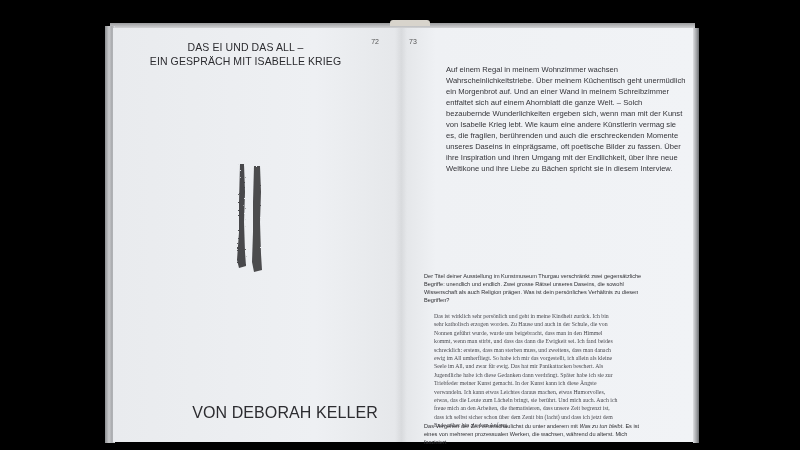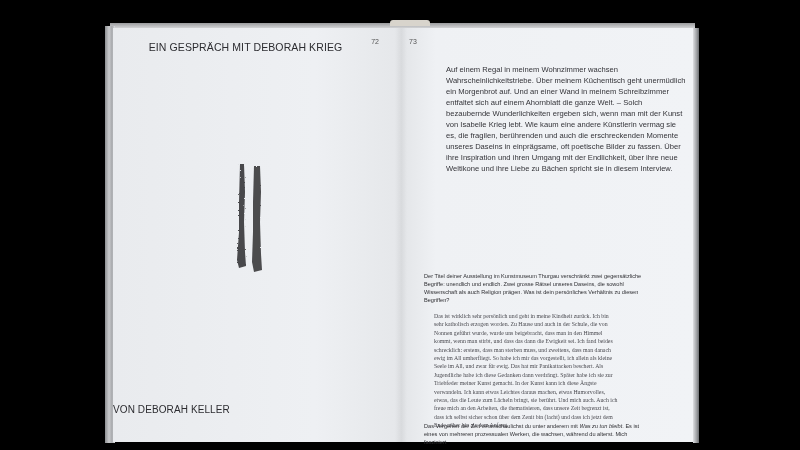--- a/index.html
+++ b/index.html
@@ -92,22 +92,22 @@
       left: 120px;
       top: 134px;
       width: 40px;
       height: 112px;
     }
     .byline {
       position: absolute;
       left: 0;
       top: 376px;
       width: 265px;
-      text-align: left;
-      font-size: 10px;
+      text-align: right;
+      font-size: 16px;
       color: #2c2c30;
       letter-spacing: 0.1px;
     }
     .intro {
       position: absolute;
       left: 45px;
       top: 24px;
       width: 240px;
       font-size: 7.6px;
       line-height: 11px;
@@ -143,21 +143,22 @@
 <div class="stage">
   <div class="book">
     <div class="cover-top"></div>
     <div class="spine-top"></div>
     <div class="cover-left"></div>
     <div class="cover-right"></div>
 
     <div class="page page-left">
       <div class="page-number pn-left">72</div>
       <div class="title-block">
-        <div>EIN GESPRÄCH MIT DEBORAH KRIEG</div>
+        <div>DAS EI UND DAS ALL –</div>
+        <div>EIN GESPRÄCH MIT ISABELLE KRIEG</div>
       </div>
       <div class="artwork">
         <svg width="40" height="112" viewBox="0 0 40 112" xmlns="http://www.w3.org/2000/svg">
           <defs>
             <filter id="rough" x="-20%" y="-5%" width="140%" height="110%">
               <feTurbulence type="fractalNoise" baseFrequency="0.9" numOctaves="2" result="n"></feTurbulence>
               <feDisplacementMap in="SourceGraphic" in2="n" scale="2.2"></feDisplacementMap>
             </filter>
           </defs>
           <g filter="url(#rough)">

